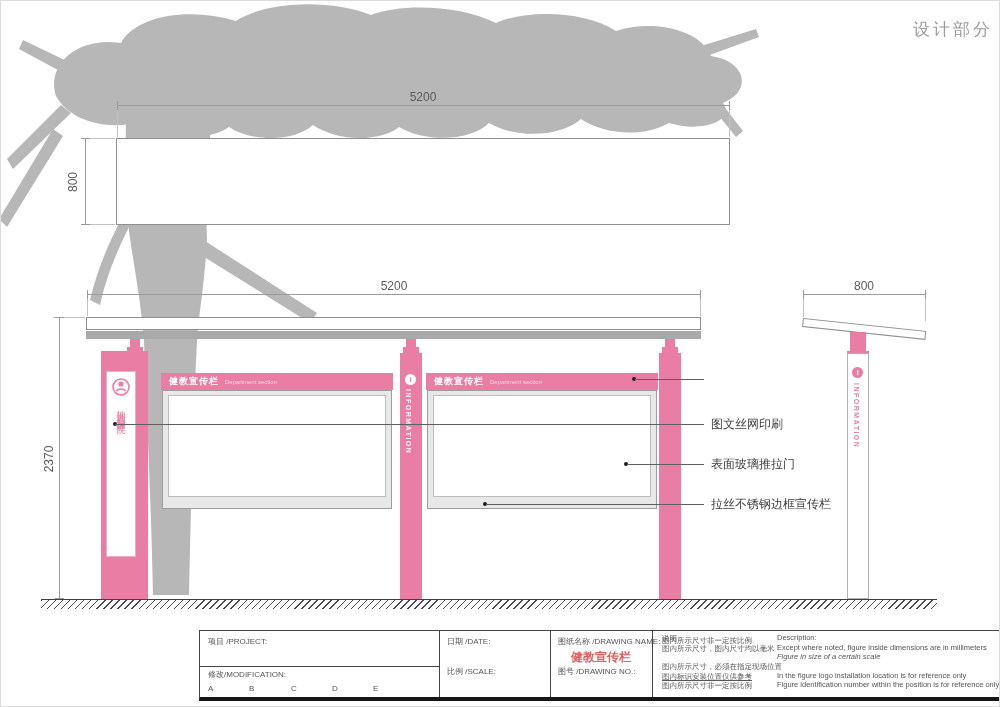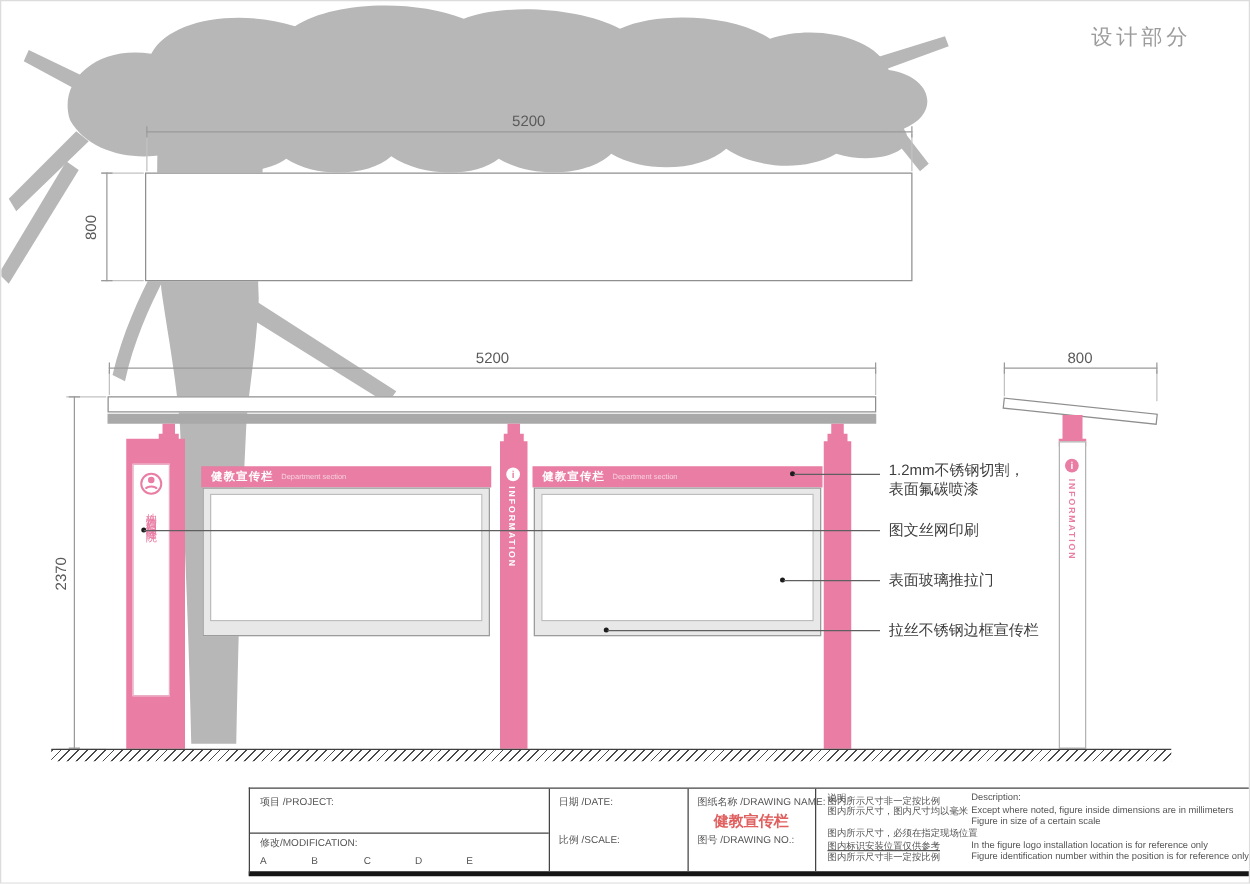--- a/index.html
+++ b/index.html
@@ -57,21 +57,21 @@
       <path d="M62,135 L6,226 L-2,218 L52,128 Z"></path>
       <path d="M68,75 L18,48 L22,39 L74,64 Z"></path>
       <path d="M700,45 L755,28 L758,36 L706,55 Z"></path>
       <path d="M715,95 L742,130 L735,136 L706,100 Z"></path>
       <path d="M125,118 L210,118 C208,160 204,200 206,238 C204,280 198,310 196,340 C192,420 190,500 188,594 L152,594 C150,500 146,420 143,340 C140,300 132,260 128,230 C126,190 124,155 125,118 Z"></path>
       <path d="M130,222 C118,246 106,272 99,304 L89,299 C97,265 110,238 122,214 Z"></path>
       <path d="M204,240 L316,312 L309,322 L200,254 Z"></path>
     </g>
   </svg>
 
-  <div class="abs" id="design-title" style="left:872px;top:17px;text-align:right;">设计部分</div>
+  <div class="abs" id="design-title" style="left:912px;top:17px;text-align:right;">设计部分</div>
 
   <div class="abs outline" style="left:115px;top:137px;width:614px;height:87px;"></div>
 
   <div class="abs">
     <div class="abs extline-v" style="left:116px;top:106px;height:30px;"></div>
     <div class="abs extline-v" style="left:728px;top:106px;height:30px;"></div>
     <div class="abs dimline-h" style="left:116px;top:104px;width:613px;"></div>
     <div class="abs tick-v" style="left:116px;top:100px;"></div>
     <div class="abs tick-v" style="left:728px;top:100px;"></div>
     <div class="abs dimlabel" style="left:405px;top:89px;width:34px;">5200</div>
@@ -156,22 +156,20 @@
   <div class="abs pink" style="left:849px;top:331px;width:16px;height:21px;"></div>
   <div class="abs pink" style="left:846px;top:350px;width:22px;height:6px;"></div>
   <div class="abs" style="left:846px;top:352px;width:22px;height:246px;background:#fff;border:1px solid #b3b3b3;box-sizing:border-box;"></div>
   <div class="abs icircle pink" style="left:851px;top:366px;color:#fff;">i</div>
   <div class="abs vtext info-pink" style="left:852px;top:382px;height:100px;">INFORMATION</div>
 
   <div class="abs hatch" style="left:40px;top:598px;width:896px;"></div>
 
   <div class="abs co-dot" style="left:631px;top:376px;"></div>
   <div class="abs co-line" style="left:634px;top:378px;width:69px;"></div>
-  <div class="abs co-text" style="left:710px;top:368px;">1.2mm不锈钢切割，
-表面氟碳喷漆</div>
 
   <div class="abs co-dot" style="left:112px;top:421px;"></div>
   <div class="abs co-line" style="left:114px;top:423px;width:589px;"></div>
   <div class="abs co-text" style="left:710px;top:416px;">图文丝网印刷</div>
 
   <div class="abs co-dot" style="left:623px;top:461px;"></div>
   <div class="abs co-line" style="left:626px;top:463px;width:77px;"></div>
   <div class="abs co-text" style="left:710px;top:456px;">表面玻璃推拉门</div>
 
   <div class="abs co-dot" style="left:482px;top:501px;"></div>
@@ -201,19 +199,19 @@
 
     <div class="abs tb-note" style="left:462px;top:3px;">说明：</div>
     <div class="abs tb-note" style="left:462px;top:13px;">图内所示尺寸，图内尺寸均以毫米</div>
     <div class="abs tb-note" style="left:462px;top:5px;">图内所示尺寸非一定按比例</div>
     <div class="abs tb-note" style="left:462px;top:31px;">图内所示尺寸，必须在指定现场位置</div>
     <div class="abs tb-note" style="left:462px;top:41px;text-decoration:underline;">图内标识安装位置仅供参考</div>
     <div class="abs tb-note" style="left:462px;top:50px;">图内所示尺寸非一定按比例</div>
 
     <div class="abs tb-note" style="left:577px;top:2px;">Description:</div>
     <div class="abs tb-note" style="left:577px;top:12px;">Except where noted, figure inside dimensions are in millimeters</div>
-    <div class="abs tb-note" style="left:577px;top:21px;">Figure in size of a certain scale</div>
+    <div class="abs tb-note" style="left:577px;top:21px;font-style:italic;">Figure in size of a certain scale</div>
     <div class="abs tb-note" style="left:577px;top:30px;margin-top:44px;">Figure shown in size, must be at the scene of the specified position</div>
     <div class="abs tb-note" style="left:577px;top:40px;">In the figure logo installation location is for reference only</div>
     <div class="abs tb-note" style="left:577px;top:49px;">Figure identification number within the position is for reference only</div>
   </div>
 
 </div>
 
 </body></html>

